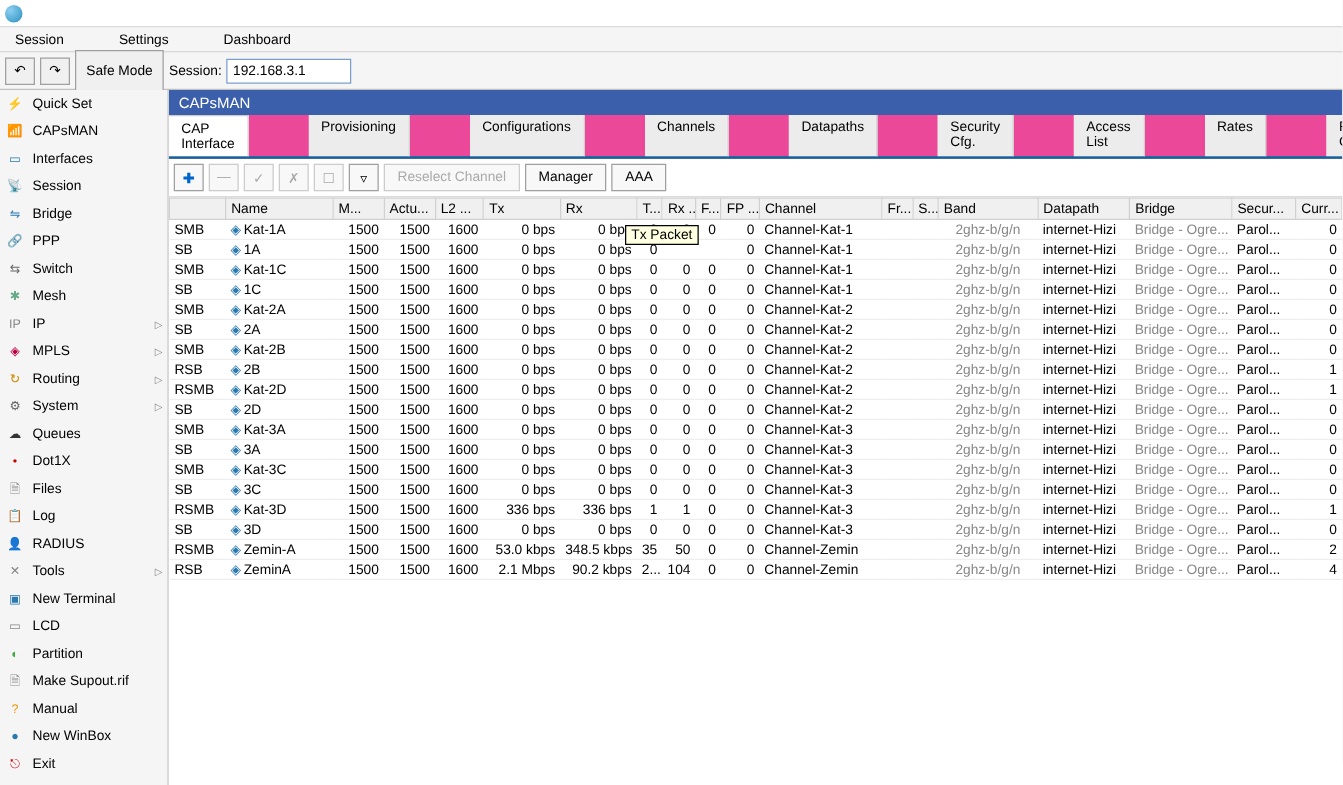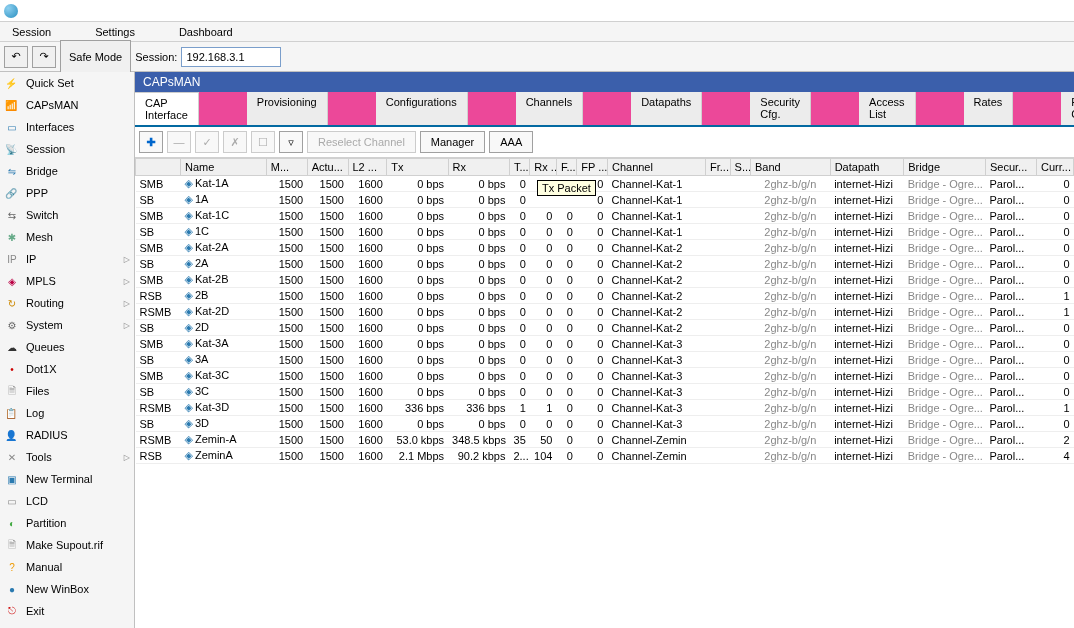--- a/index.html
+++ b/index.html
@@ -628,13 +628,13 @@
               <td class="gray">Bridge - Ogre...</td>
               <td>Parol...</td>
               <td class="r">4</td>
             </tr>
           </tbody>
       </table>
     </div>
   </div>
 </div>
 
-<div class="tooltip" style="left:537px;top:180px">Tx Packet</div>
+<div class="tooltip" style="left:500px;top:180px">Tx Packet</div>
 
 </body></html>

